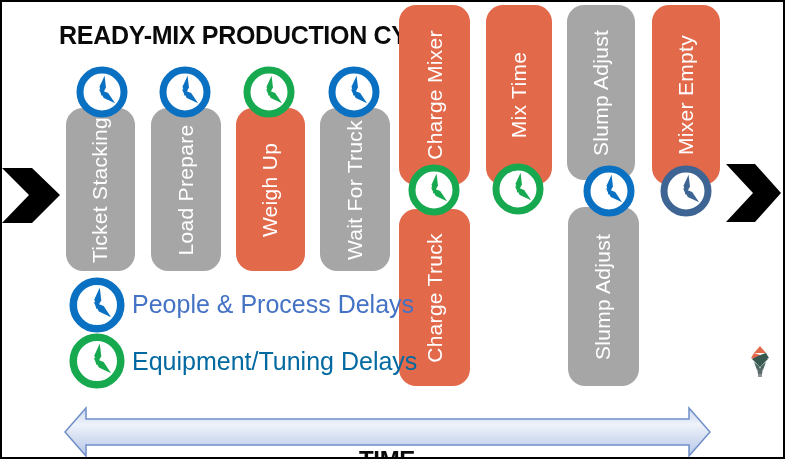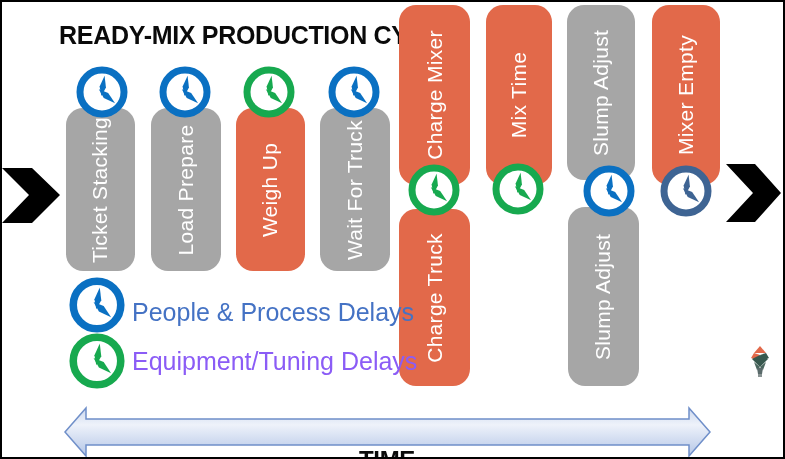--- a/index.html
+++ b/index.html
@@ -35,22 +35,22 @@
     position:absolute;left:0;top:0;
     pointer-events:none;
   }
   .clock-blue{color:#0a70c2;}
   .clock-green{color:#17a94f;}
   .clock-navy{color:#3e6493;}
   .legend-text{
     position:absolute;left:130px;
     font-size:25px;white-space:nowrap;
   }
-  .legend-text.people{top:288px;color:#4472c4;margin-top:8px;}
-  .legend-text.equipment{top:345px;color:#8b5cf6;text-align:right;}
+  .legend-text.people{top:288px;color:#4472c4;}
+  .legend-text.equipment{top:345px;color:#0369a1;text-align:right;}
   .timeline-text{
     position:absolute;left:235px;top:416px;width:300px;height:28px;
     text-align:center;line-height:28px;
     font-size:24px;font-weight:700;color:#0a0a0a;
     letter-spacing:-0.3px;
   }
 </style>
 </head>
 <body>
 

